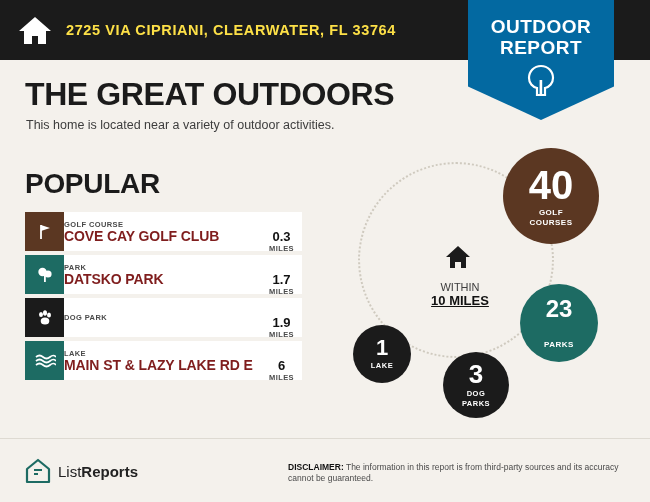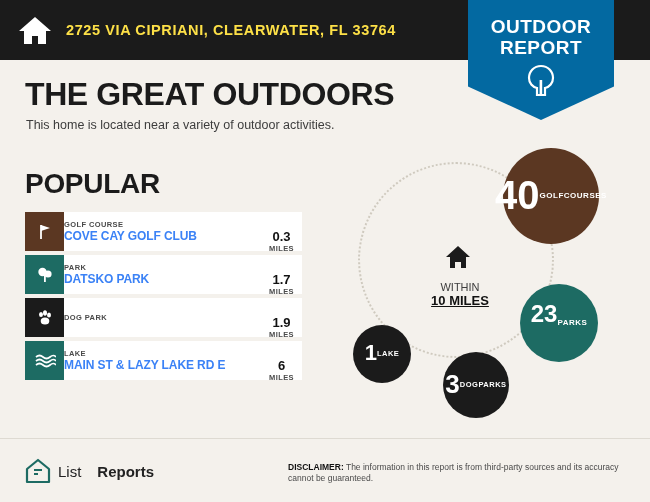--- a/index.html
+++ b/index.html
@@ -94,21 +94,21 @@
   .row .txt {
     flex: 1 1 auto;
     overflow: hidden;
   }
   .row .cat {
     font-size: 7.5px; font-weight: bold; color: #4a4a4a;
     letter-spacing: .4px; line-height: 9px;
     text-transform: uppercase;
   }
   .row .nm {
-    font-size: 12px; font-weight: bold; color: #3b82f6;
+    font-size: 14px; font-weight: bold; color: #7f1d1d;
     line-height: 15px;
     letter-spacing: -0.1px;
     white-space: nowrap;
   }
   .row .dist {
     flex: 0 0 auto;
     padding-right: 8px;
     text-align: center;
     margin-top: 19px;
   }
@@ -138,21 +138,21 @@
   .within {
     position: absolute; left: 86px; top: 140px;
     width: 88px; text-align: center;
     font-size: 11px; color: #3d3d3d; line-height: 14px;
   }
   .within b { font-size: 13px; color: #111; text-decoration: underline; }
 
   .circ {
     position: absolute;
     border-radius: 50%;
-    display: flex; flex-direction: row;
+    display: flex; flex-direction: column;
     align-items: center; justify-content: center;
     color: #fff; text-align: center;
   }
   .circ .num { font-weight: bold; line-height: 1; }
   .circ .lab { font-weight: bold; letter-spacing: .5px; line-height: 10px; }
 
   .c-golf { left: 173px; top: 8px; width: 96px; height: 96px; background: #5b3722; }
   .c-golf .num { font-size: 40px; margin-bottom: 3px; }
   .c-golf .lab { font-size: 8px; }
 
@@ -172,21 +172,21 @@
   .footer-sep {
     position: absolute; left: 0; top: 438px;
     width: 650px; height: 1px; background: #dedad2;
   }
   .brand {
     position: absolute; left: 25px; top: 458px;
     display: flex; align-items: center;
   }
   .brand .mark { width: 26px; height: 26px; margin-right: 7px; }
   .brand .bname { font-size: 15px; color: #222; }
-  .brand .bname b { font-weight: bold; padding-left: 16px; }
+  .brand .bname b { font-weight: bold; }
 
   .disclaimer {
     position: absolute; left: 288px; top: 462px;
     width: 340px;
     font-size: 8.5px; color: #4a4a4a; line-height: 11px;
   }
   .disclaimer b { color: #111; }
 </style>
 </head>
 <body>

